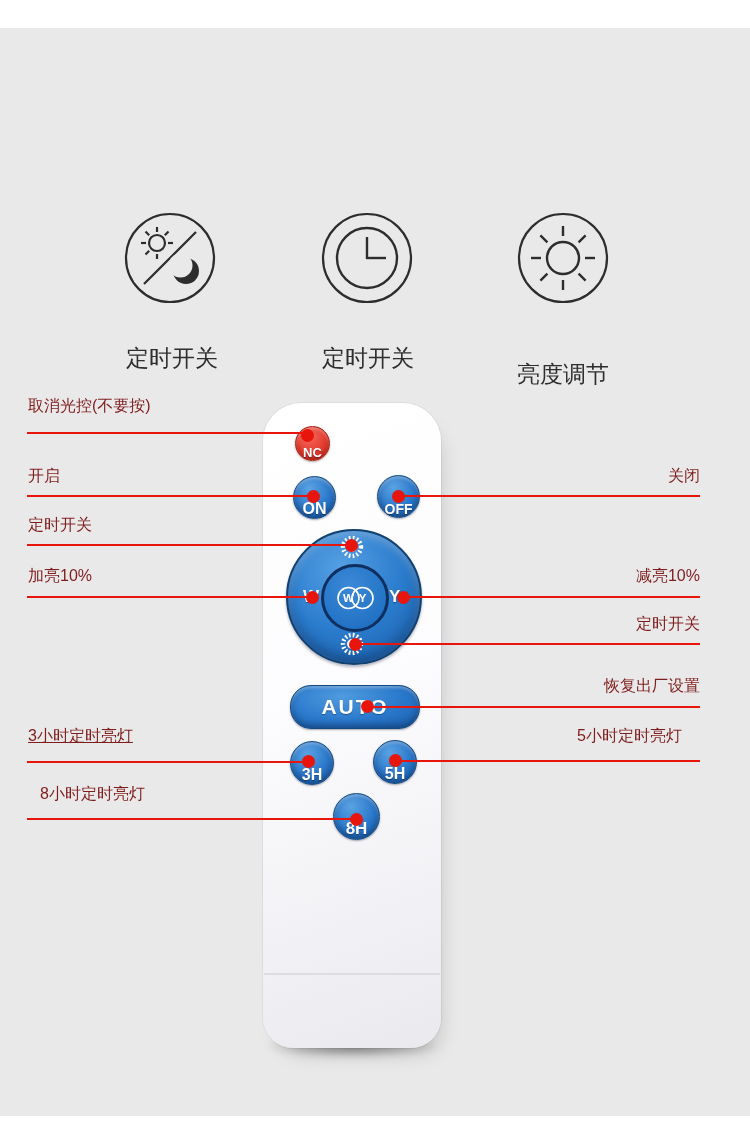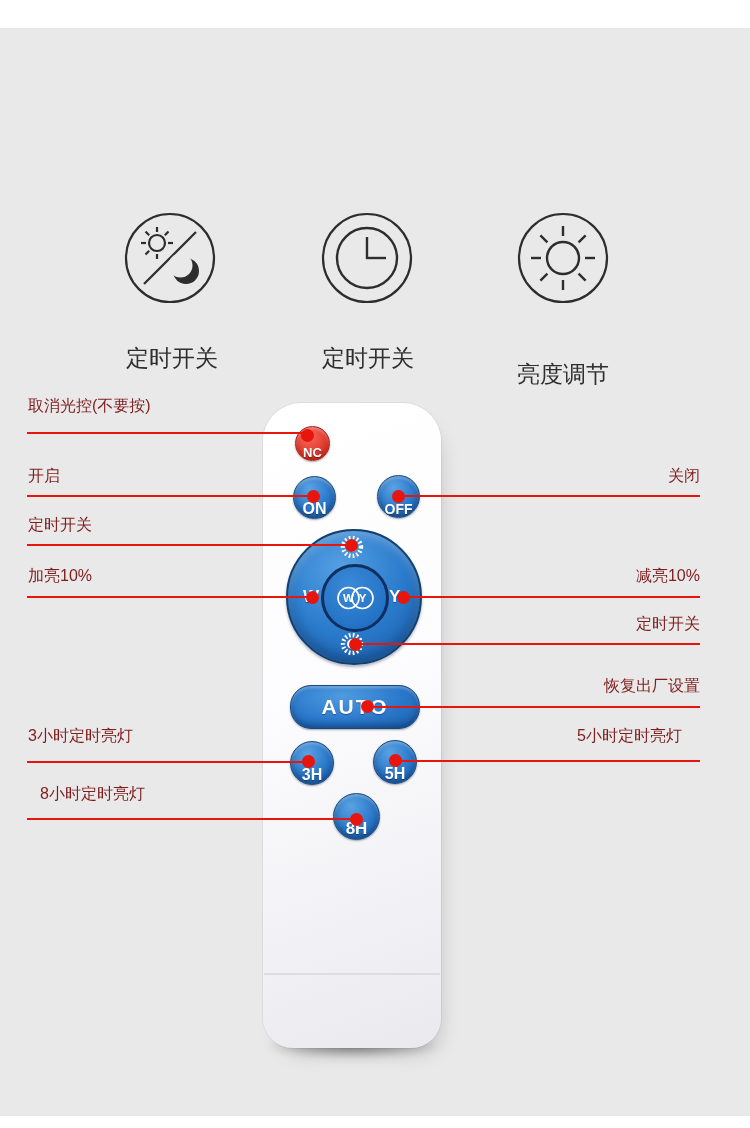--- a/index.html
+++ b/index.html
@@ -141,21 +141,21 @@
     <span>5H</span>
   </div>
   <div class="btn btn-blue" style="left:333px;top:793px;width:45px;height:45px;font-size:17px;">
     <span>8H</span>
   </div>
 
   <div class="co-label" style="left:28px;top:396px;">取消光控(不要按)</div>
   <div class="co-label" style="left:28px;top:466px;">开启</div>
   <div class="co-label" style="left:28px;top:515px;">定时开关</div>
   <div class="co-label" style="left:28px;top:566px;">加亮10%</div>
-  <div class="co-label" style="left:28px;top:726px;">3小时定时亮灯</div>
+  <div class="co-label" style="left:28px;top:726px;text-decoration:underline;">3小时定时亮灯</div>
   <div class="co-label" style="left:40px;top:784px;">8小时定时亮灯</div>
 
   <div class="co-label co-right" style="right:50px;top:466px;">关闭</div>
   <div class="co-label co-right" style="right:50px;top:566px;">减亮10%</div>
   <div class="co-label co-right" style="right:50px;top:614px;">定时开关</div>
   <div class="co-label co-right" style="right:50px;top:676px;">恢复出厂设置</div>
   <div class="co-label co-right" style="right:68px;top:726px;">5小时定时亮灯</div>
 
   <div class="co-line" style="left:27px;top:432px;width:281px;"></div>
   <div class="co-line" style="left:27px;top:495px;width:288px;"></div>

